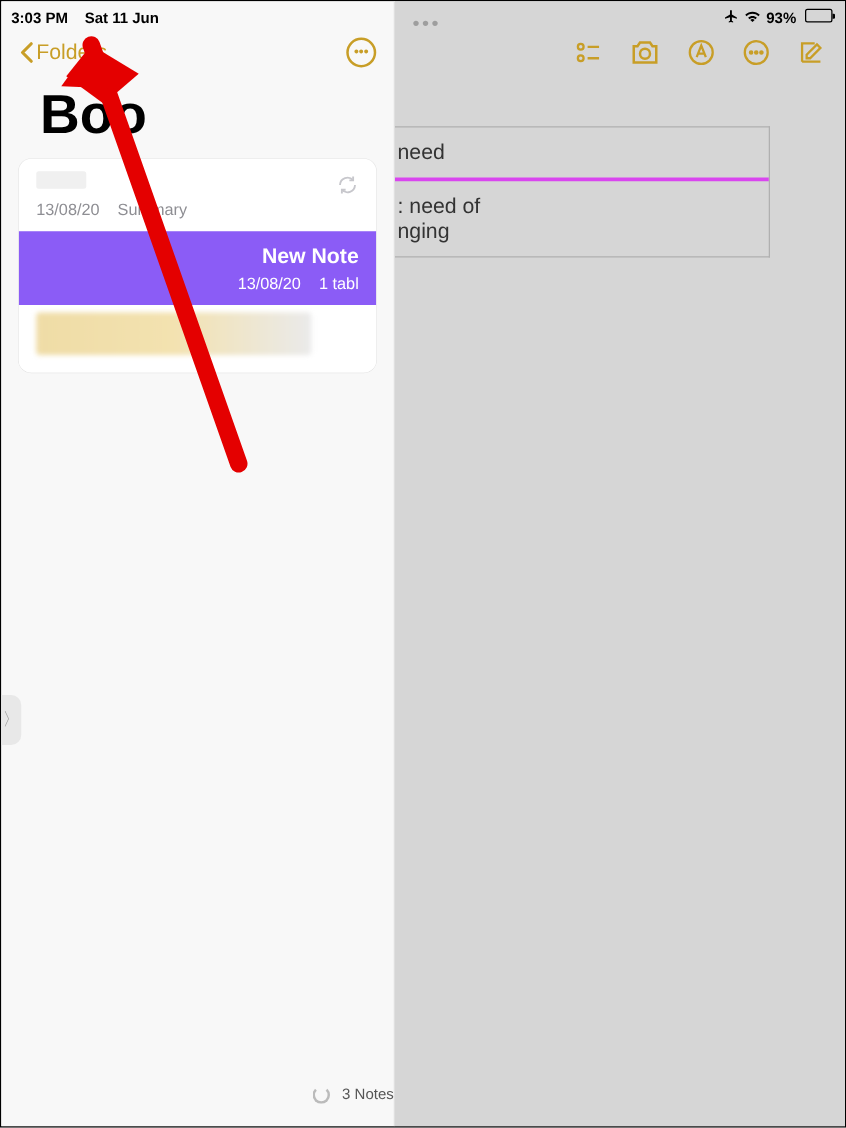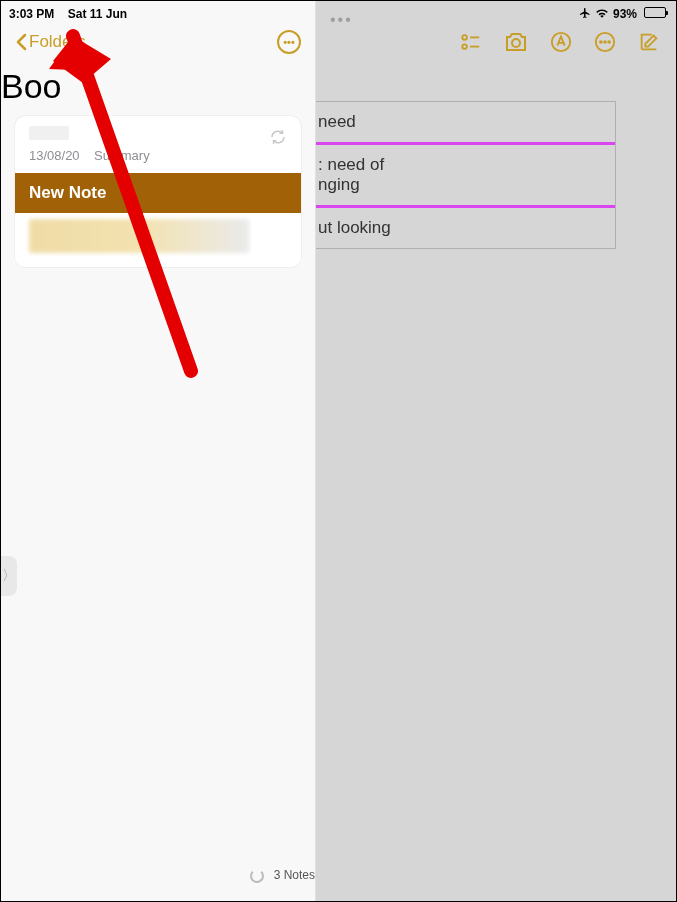--- a/index.html
+++ b/index.html
@@ -8,26 +8,26 @@
     .detail  { position:absolute; left:315px; top:0; right:0; height:100%; background:#D6D6D6; }
     .status-bar { position:absolute; top:4px; left:0; width:100%; height:18px; font-size:12px; font-weight:600; display:flex; align-items:center; z-index:5; }
     .status-left { padding-left:8px; }
     .status-right { position:absolute; right:10px; display:flex; align-items:flex-start; gap:4px; }
     .battery { width:22px; height:11px; border:1.5px solid #000; border-radius:2px; position:relative; margin-left:3px; }
     .battery::after { content:''; position:absolute; right:-3px; top:3px; width:2px; height:4px; background:#000; border-radius:0 1px 1px 0; }
     .battery-fill { width:93%; height:100%; background:#000; }
     .sidebar-top { height:60px; padding:26px 14px 4px; display:flex; align-items:center; justify-content:space-between; }
     .back-btn { display:flex; align-items:center; gap:2px; color:#C89E27; font-size:17px; cursor:pointer; }
     .more-dots-circle { width:24px; height:24px; border:2px solid #C89E27; border-radius:50%; display:flex; align-items:center; justify-content:center; color:#C89E27; font-size:11px; font-weight:bold; cursor:pointer; }
-    .heading { font-size:34px; font-weight:400; padding:6px 0 10px; }
+    .heading { font-size:44px; font-weight:700; padding:6px 31px 10px; }
     .list-card { margin:0 14px; border-radius:10px; background:#fff; overflow:hidden; box-shadow:0 0 0 0.5px rgba(0,0,0,.08); }
     .note-item { padding:10px 14px; position:relative; }
     .note-item.obscured .title { display:inline-block; width:40px; height:14px; background:#f0f0f0; border-radius:2px; }
     .note-item .subtitle { font-size:13px; color:#8e8e93; margin-top:4px; }
-    .note-item.selected { background:#a16207; }
+    .note-item.selected { background:#8b5cf6;text-align:right; }
     .note-item.selected .title { color:#fff; font-size:17px; font-weight:600; }
     .note-item.selected .subtitle { color:#fff; }
     .sync-icon { position:absolute; right:14px; top:12px; color:#c7c7cc; }
     .pinned-row { padding:6px 14px 14px; background:#fff; }
     .blur-block { width:220px; height:34px; background:linear-gradient(90deg,#efdca6,#f3e2b0,#eaeaea); filter:blur(2px); border-radius:3px; }
     .footer { position:absolute; bottom:18px; width:100%; text-align:right; font-size:12px; color:#555; }
     .spinner { display:inline-block; width:14px; height:14px; border:2px solid #bbb; border-top-color:transparent; border-radius:50%; vertical-align:middle; margin-right:6px; }
     .edge-handle { position:absolute; left:0; top:555px; width:16px; height:40px; background:#E8E8E8; border-radius:0 8px 8px 0; color:#9a9a9a; font-size:14px; display:flex; align-items:center; justify-content:center; }
     .detail-header { position:absolute; top:0; left:0; right:0; height:58px; display:flex; align-items:flex-end; padding-bottom:8px; }
     .ellipsis-left { position:absolute; left:14px; top:10px; color:#9e9e9e; font-size:16px; letter-spacing:2px; }
@@ -89,20 +89,25 @@
       </span>
       <div class="subtitle">
         <span>13/08/20</span>
         &nbsp;&nbsp;
         <span>Summary</span>
       </div>
     </div>
 
     <div class="note-item selected">
       <div class="title">New Note</div>
+      <div class="subtitle">
+        <span>13/08/20</span>
+        &nbsp;&nbsp;
+        <span>1 tabl</span>
+      </div>
     </div>
 
     <div class="pinned-row">
       <div class="blur-block"></div>
     </div>
   </div>
 
   <div class="footer">
     <span class="spinner"></span>
     <span>3 Notes</span>
@@ -149,21 +154,20 @@
           </svg>
       </span>
     </div>
   </div>
 
   <div class="note-body">
     <div class="note-table">
       <div class="cell">need</div>
       <div class="cell" style="white-space:pre-line;">: need of
 nging</div>
-      <div class="cell">ut looking</div>
     </div>
   </div>
 </div>
 
 <svg class="arrow-svg" viewBox="0 0 180 360">
   <path d="M32 15 L150 350" stroke="#E40000" stroke-width="14" stroke-linecap="round"></path>
   <polygon points="32,15 70,38 42,62 12,40" fill="#E40000"></polygon>
   <polygon points="32,15 8,48 56,50" fill="#E40000"></polygon>
 </svg>
 

